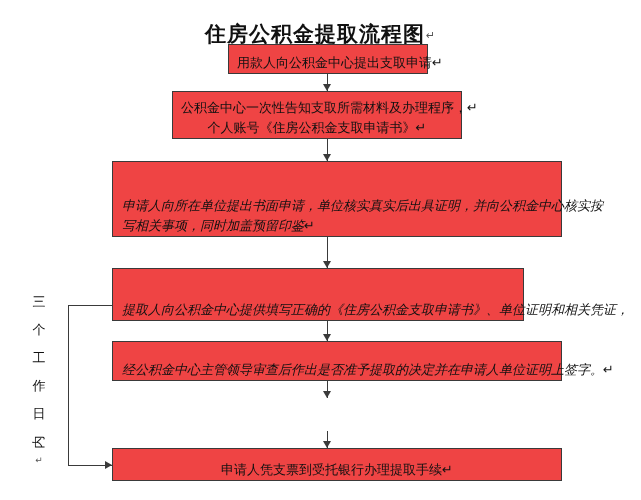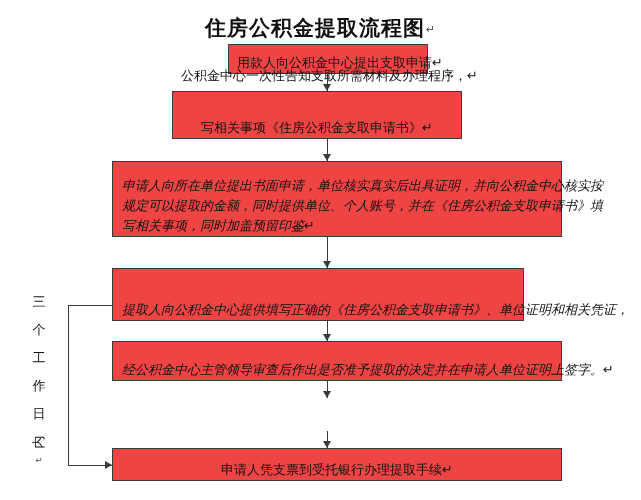--- a/index.html
+++ b/index.html
@@ -11,21 +11,21 @@
     position: relative;
     width: 641px;
     height: 500px;
     background: #ffffff;
     font-family: "DejaVu Sans", "Liberation Sans", sans-serif;
     overflow: hidden;
   }
   .title {
     position: absolute;
     left: 0;
-    top: 14px;
+    top: 20px;
     width: 641px;
     text-align: center;
     font-size: 21px;
     font-weight: bold;
     color: #111111;
     letter-spacing: 1px;
     white-space: nowrap;
   }
   .pm {
     font-size: 11px;
@@ -125,31 +125,30 @@
     <span class="vpm">↵</span>
   </div>
 
   <div class="node center pad-c" style="left:228px; top:44px; width:200px; height:30px;">
     <span class="ln">用款人向公积金中心提出支取申请↵</span>
   </div>
 
   <div class="vline" style="left:327px; top:74px; height:17px;"></div>
   <div class="arrow-down" style="left:323px; top:84px;"></div>
 
-  <div class="node center pad-c" style="left:172px; top:91px; width:290px; height:48px;gap:32px;">
+  <div class="node center pad-c" style="left:172px; top:91px; width:290px; height:48px;">
     <span class="ln">公积金中心一次性告知支取所需材料及办理程序，↵</span>
-    <span class="ln">写相关事项《住房公积金支取申请书》↵</span>
+    <span class="ln">个人账号《住房公积金支取申请书》↵</span>
   </div>
 
   <div class="vline" style="left:327px; top:139px; height:22px;"></div>
   <div class="arrow-down" style="left:323px; top:154px;"></div>
 
   <div class="node justify" style="left:112px; top:161px; width:450px; height:76px;">
     <span class="ln">申请人向所在单位提出书面申请，单位核实真实后出具证明，并向公积金中心核实按</span>
-    <span class="ln">规定可以提取的金额，同时提供单位、个人账号，并在《住房公积金支取申请书》填</span>
     <span class="ln">写相关事项，同时加盖预留印鉴↵</span>
   </div>
 
   <div class="vline" style="left:327px; top:237px; height:31px;"></div>
   <div class="arrow-down" style="left:323px; top:261px;"></div>
 
   <div class="node justify" style="left:112px; top:268px; width:412px; height:53px;">
     <span class="ln">提取人向公积金中心提供填写正确的《住房公积金支取申请书》、单位证明和相关凭证，</span>
   </div>
 

